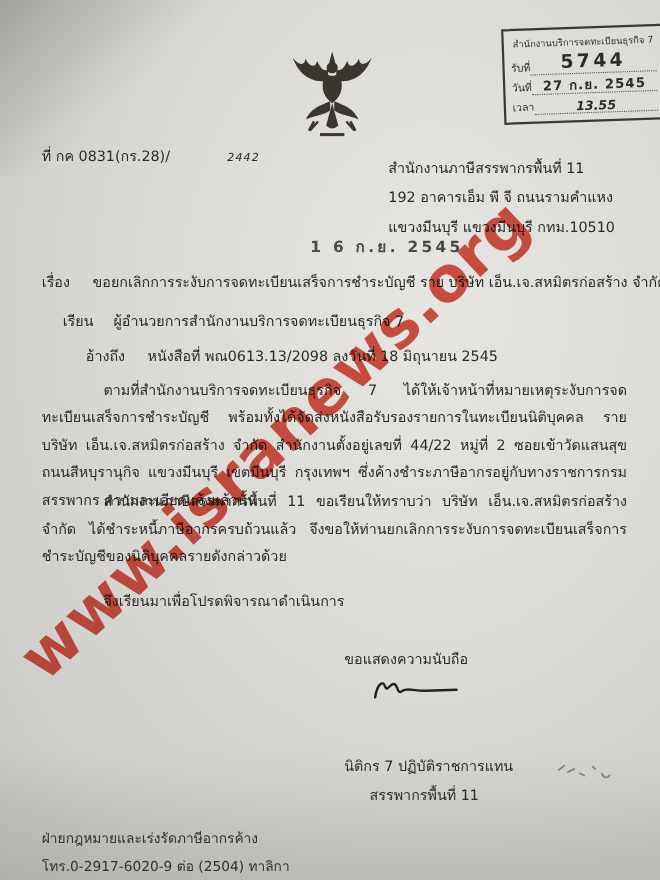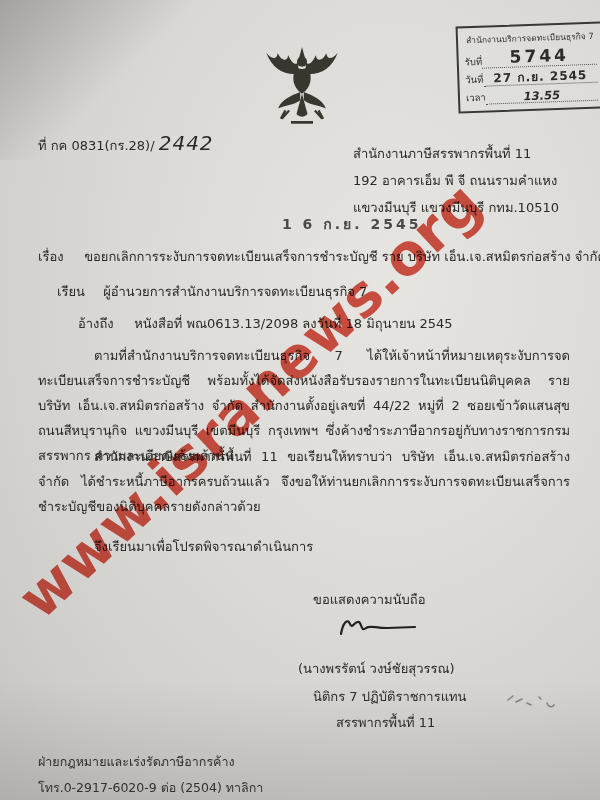--- a/index.html
+++ b/index.html
@@ -34,21 +34,21 @@
   .srow .val{flex:1 1 auto;border-bottom:1px dotted #55524e;text-align:center;line-height:1.05;}
   .val.num{font-size:17px;font-weight:bold;letter-spacing:3px;}
   .val.date{font-size:12px;font-weight:bold;letter-spacing:1px;white-space:nowrap;}
   .val.time{font-size:11.5px;font-style:italic;font-weight:bold;}
 
   
   .garuda{left:243px;top:46px;width:118px;height:92px;}
 
   
   .refline{left:38px;top:131px;font-size:13px;}
-  .ref-hand{font-style:italic;font-size:20px;letter-spacing:1px;}
+  .ref-hand{font-style:italic;font-size:10px;letter-spacing:1px;margin-left:48px;}
   .sender{left:353px;top:140px;font-size:13px;line-height:27px;}
   .datestamp{left:282px;top:213px;font-size:14px;font-weight:bold;letter-spacing:3px;color:#4c4a46;white-space:nowrap;}
   .fieldline{left:38px;font-size:13px;white-space:nowrap;}
   .fieldline .lab{display:inline-block;}
   .fieldline.subject{top:246px;} .fieldline.subject .lab{width:42px;}
   .fieldline.to{top:281px;margin-left:19px;}      .fieldline.to .lab{width:42px;}
   .fieldline.refto{top:313px;}   .fieldline.refto .lab{width:52px;margin-left:40px;}
   .para{left:38px;width:532px;font-size:13px;line-height:25px;text-align:justify;text-indent:56px;}
   .para.p1{top:343px;}
   .para.p2{top:444px;}
@@ -146,21 +146,20 @@
 
   <div class="abs para p1">ตามที่สำนักงานบริการจดทะเบียนธุรกิจ 7 ได้ให้เจ้าหน้าที่หมายเหตุระงับการจดทะเบียนเสร็จการชำระบัญชี พร้อมทั้งได้จัดส่งหนังสือรับรองรายการในทะเบียนนิติบุคคล ราย บริษัท เอ็น.เจ.สหมิตรก่อสร้าง จำกัด สำนักงานตั้งอยู่เลขที่ 44/22 หมู่ที่ 2 ซอยเข้าวัดแสนสุข ถนนสีหบุรานุกิจ แขวงมีนบุรี เขตมีนบุรี กรุงเทพฯ ซึ่งค้างชำระภาษีอากรอยู่กับทางราชการกรมสรรพากร ความละเอียดแจ้งแล้วนั้น</div>
   <div class="abs para p2">สำนักงานภาษีสรรพากรพื้นที่ 11 ขอเรียนให้ทราบว่า บริษัท เอ็น.เจ.สหมิตรก่อสร้าง จำกัด ได้ชำระหนี้ภาษีอากรครบถ้วนแล้ว จึงขอให้ท่านยกเลิกการระงับการจดทะเบียนเสร็จการชำระบัญชีของนิติบุคคลรายดังกล่าวด้วย</div>
 
   <div class="abs closing">จึงเรียนมาเพื่อโปรดพิจารณาดำเนินการ</div>
 
   <div class="abs signoff">ขอแสดงความนับถือ</div>
   <svg class="abs signature" viewBox="0 0 90 32">
     <path d="M6,22 C8,10 13,6 15,12 C17,18 20,8 24,10 C27,12 26,20 31,16 C35,13 40,16 52,16 L80,15" fill="none" stroke="#23211d" stroke-width="2.2" stroke-linecap="round"></path>
   </svg>
-  <div class="abs signername">(นางพรรัตน์ วงษ์ชัยสุวรรณ)</div>
   <div class="abs signertitle">นิติกร 7 ปฏิบัติราชการแทน</div>
   <div class="abs signerpos">สรรพากรพื้นที่ 11</div>
 
   <svg class="abs pencil" viewBox="0 0 70 30">
     <path d="M8,12 l5,-4 m3,6 l6,-3 m5,4 l4,2 m8,-8 l2,2 m6,4 c1,4 5,5 7,2" fill="none" stroke="#6d6a64" stroke-width="1.6" stroke-linecap="round"></path>
   </svg>
 
   <div class="abs footer">
     <div>ฝ่ายกฎหมายและเร่งรัดภาษีอากรค้าง</div>
     <div>โทร.0-2917-6020-9 ต่อ (2504) ทาลิกา</div>

